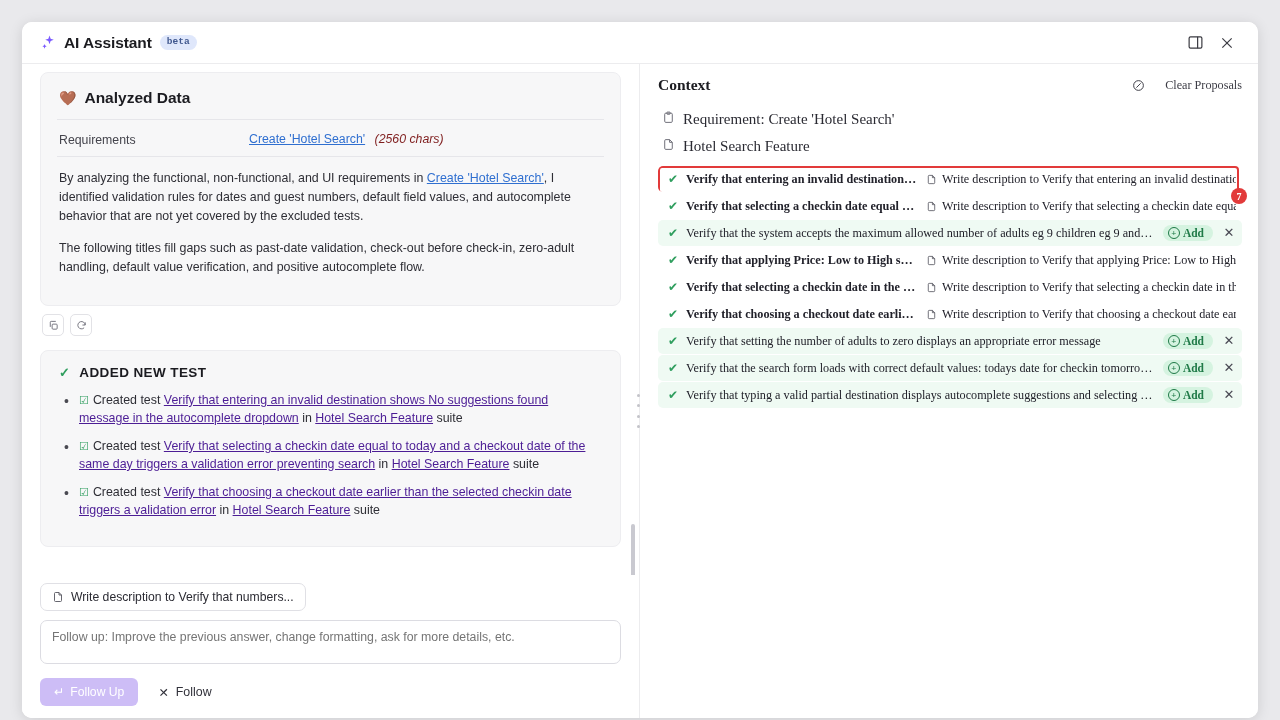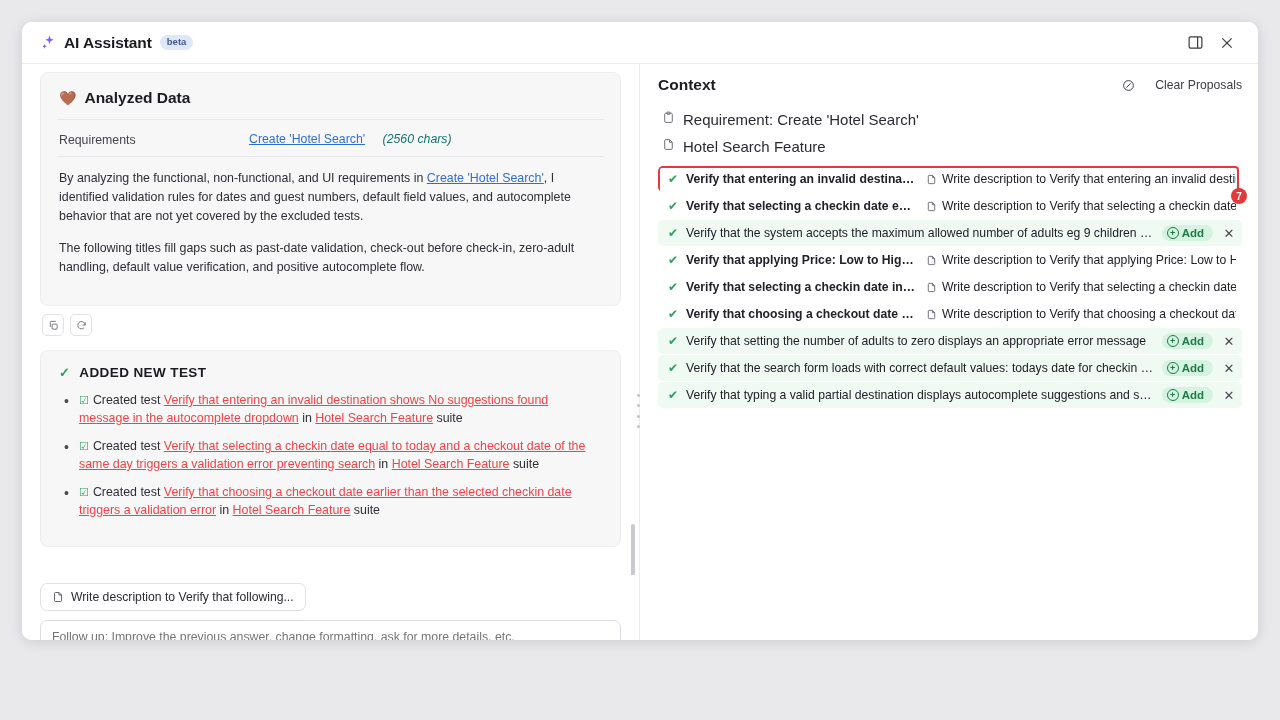--- a/index.html
+++ b/index.html
@@ -6,21 +6,21 @@
   html, body {
     margin: 0; padding: 0;
     width: 1280px; height: 720px;
     background: #e9e9ec;
     font-family: "Liberation Sans", sans-serif;
     overflow: hidden;
   }
   .window {
     position: absolute;
     left: 22px; top: 22px;
-    width: 1236px; height: 618px;
+    width: 1236px; height: 696px;
     background: #ffffff;
     border-radius: 10px;
     box-shadow: 0 2px 14px rgba(0,0,0,0.12);
     overflow: hidden;
   }
   
   .titlebar {
     height: 42px;
     display: flex;
     align-items: center;
@@ -43,20 +43,21 @@
   }
   .beta-badge {
     margin-left: 8px;
     background: #dfe7fb;
     color: #41588f;
     font-size: 9.5px;
     font-weight: bold;
     border-radius: 9px;
     padding: 2px 7px 3px 7px;
     line-height: 1;
+    font-family: Liberation Mono, monospace;
   }
   .titlebar-spacer { flex: 1; }
   .icon-btn {
     width: 26px; height: 26px;
     display: inline-flex; align-items: center; justify-content: center;
     color: #3b3b42;
     border-radius: 5px;
     cursor: pointer;
     margin-left: 6px;
   }
@@ -80,20 +81,21 @@
     overflow: hidden;
     padding: 0 18px;
     position: relative;
   }
   .right-pane {
     flex: 1;
     background: #fff;
     padding: 12px 16px 0 18px;
     position: relative;
     overflow: hidden;
+    font-family: Liberation Serif, serif;
   }
 
   
   .pane-handle {
     position: absolute;
     left: 613px; top: 330px;
     width: 6px; height: 34px;
     display: flex; flex-direction: column; justify-content: space-between;
     align-items: center;
     z-index: 5;
@@ -136,23 +138,23 @@
     color: #44444c;
   }
   .req-link {
     color: #2f6fd0;
     text-decoration: underline;
     font-size: 12.3px;
     cursor: pointer;
   }
   .req-chars {
     font-size: 12.3px;
-    color: #0f766e;
+    color: #7f1d1d;
     font-style: italic;
-    margin-left: 13px;
+    margin-left: 5px;
   }
   .para {
     font-size: 12.4px;
     line-height: 1.55;
     color: #2e2e35;
     margin: 0 0 12px 2px;
   }
   .para a {
     color: #2f6fd0; text-decoration: underline; cursor: pointer;
   }
@@ -197,21 +199,21 @@
     position: absolute;
     left: -13px; top: -1px;
     color: #4a4a52;
     font-size: 14px;
   }
   .mini-check {
     color: #2f9e5e;
     margin-right: 4px;
     font-size: 11px;
   }
-  .tlink { color: #ef4444; text-decoration: underline; cursor: pointer; }
+  .tlink { color: #4c1d95; text-decoration: underline; cursor: pointer; }
 
   
   .lscroll-track {
     position: absolute;
     right: 4px; top: 8px; bottom: 8px;
     width: 4px;
   }
   .lscroll-thumb {
     position: absolute;
     right: 0; top: 452px;
@@ -471,21 +473,21 @@
       </div>
 
       <div class="bottom">
         <div class="suggest-chip">
           <span class="doc-icon">
             <svg width="12" height="12" viewBox="0 0 24 24" fill="none" stroke="#55555f" stroke-width="1.8">
               <path d="M14 3H7a2 2 0 0 0-2 2v14a2 2 0 0 0 2 2h10a2 2 0 0 0 2-2V8z"></path>
                 <polyline points="14 3 14 8 19 8"></polyline>
             </svg>
           </span>
-          <span>Write description to Verify that following...</span>
+          <span>Write description to Verify that numbers...</span>
         </div>
         <textarea class="followup-box" placeholder="Follow up: Improve the previous answer, change formatting, ask for more details, etc." style=""></textarea>
         <div class="actions">
           <button class="btn-primary">
             <span>↵</span>
             <span>Follow Up</span>
           </button>
           <button class="btn-ghost">
             <span>✕</span>
             <span>Follow</span>

